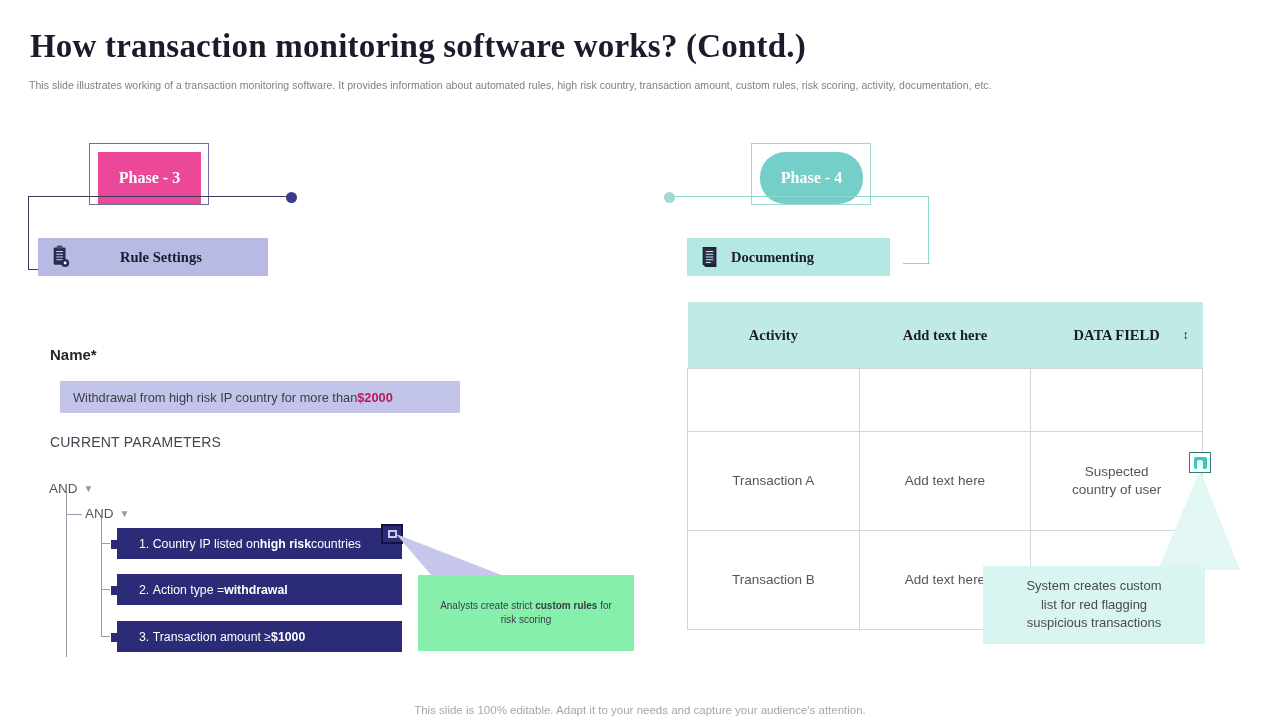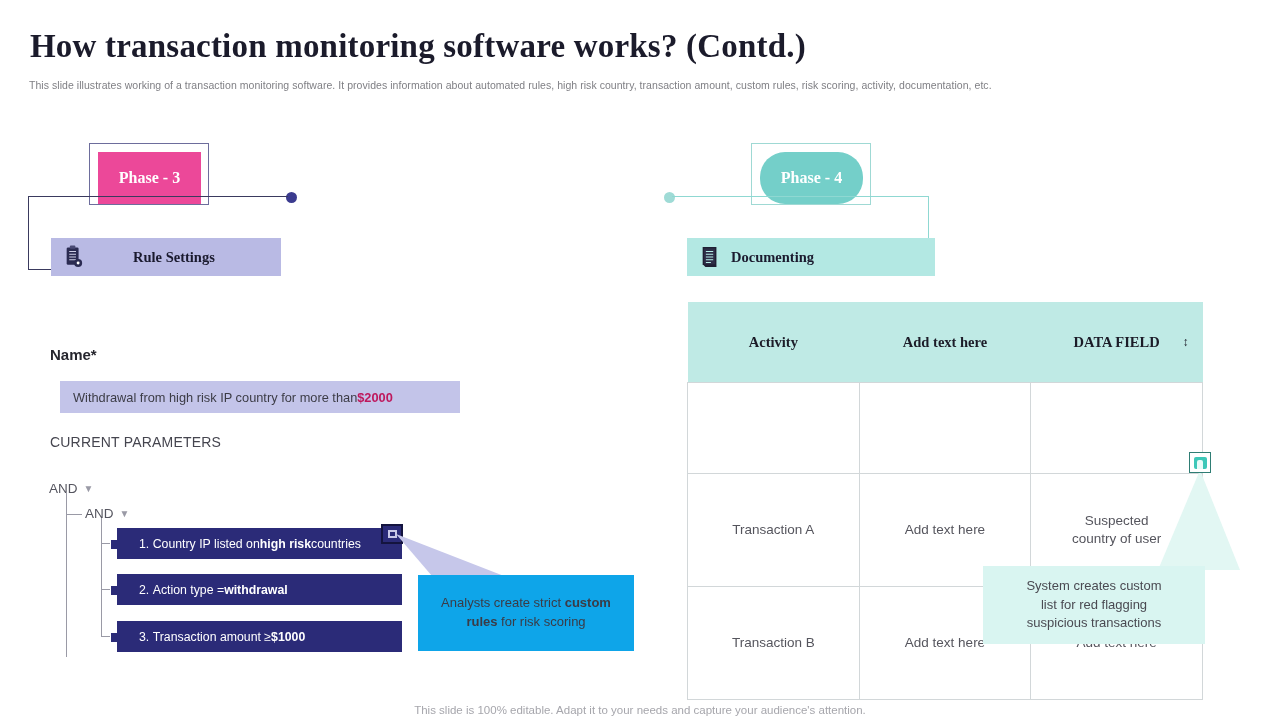--- a/index.html
+++ b/index.html
@@ -81,27 +81,27 @@
   .marker-navy{
     position:absolute;width:22px;height:20px;border:2px solid #14143f;background:#2b2b78;
     display:flex;align-items:center;justify-content:center;box-sizing:border-box;
   }
   .marker-navy i{display:block;width:9px;height:8px;border:2px solid #c9c9e8;box-sizing:border-box;}
 
   .callout{
     position:absolute;display:flex;align-items:center;justify-content:center;text-align:center;
     box-sizing:border-box;padding:10px 14px;line-height:1.45;
   }
-  .callout.lav{background:#0ea5e9;color:#3b3b46;font-size:13px;}
+  .callout.lav{background:#86efac;color:#3b3b46;font-size:10px;}
   .callout.aqua{background:#d9f5f1;color:#4a4a52;font-size:13px;}
 
   
   .tbl{position:absolute;left:687px;top:302px;width:516px;}
   .tbl table{border-collapse:collapse;width:100%;table-layout:fixed;}
-  .tbl td,.tbl th{border:1px solid #d2d7d9;padding:16px;}
+  .tbl td,.tbl th{border:1px solid #d2d7d9;padding:9px;}
   .tbl .spacer td{height:14px;border-left:1px solid #d2d7d9;border-right:1px solid #d2d7d9;border-top:1px solid #d2d7d9;border-bottom:none;background:#fff;}
   .tbl .spacer2 td{height:12px;border:none;border-left:1px solid #d2d7d9;border-right:1px solid #d2d7d9;background:#fff;}
   .tbl thead th{
     background:#bfeae5;height:48px;border:none;
     font-family:"Liberation Serif", serif;font-size:14.5px;font-weight:bold;color:#1c1c28;
     position:relative;
   }
   .tbl tbody td{
     height:80px;text-align:center;vertical-align:middle;
     font-size:13.5px;color:#55555d;line-height:1.35;background:#fff;
@@ -131,21 +131,21 @@
   <div class="phase-outline" style="left:89px;top:143px;width:118px;height:60px;"></div>
   <div class="phase-box navy" style="left:98px;top:152px;width:103px;height:52px;">
     <span>Phase - 3</span>
   </div>
 
   <div class="dot" style="left:286px;top:192px;"></div>
   <div class="ln" style="left:28px;top:196px;width:260px;height:1.4px;"></div>
   <div class="ln" style="left:28px;top:196px;width:1.4px;height:74px;"></div>
   <div class="ln" style="left:28px;top:269px;width:25px;height:1.4px;"></div>
 
-  <div class="sect-bar lav" style="left:51px;top:238px;width:230px;height:38px;gap:48px;">
+  <div class="sect-bar lav" style="left:38px;top:238px;width:230px;height:38px;gap:48px;">
     <span class="ico">
       <svg viewBox="0 0 24 26" width="22" height="24">
         <rect x="4" y="2.5" width="13" height="19" rx="1.5" fill="#2b2b52"></rect>
         <rect x="7.5" y="0.5" width="6" height="3.5" rx="1" fill="#4a4a75"></rect>
         <g stroke="#cfcfe6" stroke-width="1.1">
           <line x1="6.8" y1="7" x2="14.2" y2="7"></line>
           <line x1="6.8" y1="10" x2="14.2" y2="10"></line>
           <line x1="6.8" y1="13" x2="14.2" y2="13"></line>
           <line x1="6.8" y1="16" x2="14.2" y2="16"></line>
         </g>
@@ -209,21 +209,21 @@
   <div class="phase-outline t" style="left:751px;top:143px;width:118px;height:60px;"></div>
   <div class="phase-box teal" style="left:760px;top:152px;width:103px;height:52px;border-radius:25px;">
     <span>Phase - 4</span>
   </div>
 
   <div class="dot t" style="left:664px;top:192px;"></div>
   <div class="ln t" style="left:672px;top:196px;width:257px;height:1.4px;"></div>
   <div class="ln t" style="left:928px;top:196px;width:1.4px;height:68px;"></div>
   <div class="ln t" style="left:903px;top:263px;width:27px;height:1.4px;"></div>
 
-  <div class="sect-bar aqua" style="left:687px;top:238px;width:248px;height:38px;">
+  <div class="sect-bar aqua" style="left:687px;top:238px;width:203px;height:38px;">
     <span class="ico">
       <svg viewBox="0 0 24 26" width="22" height="24">
         <path d="M4 2 H19 V24 H7 L4 21 Z" fill="#1f1f33"></path>
         <rect x="5.5" y="3.5" width="12" height="17.5" fill="#2d2d46"></rect>
         <g stroke="#b6f0e9" stroke-width="1.1">
           <line x1="7.5" y1="7" x2="15.5" y2="7"></line>
           <line x1="7.5" y1="10" x2="15.5" y2="10"></line>
           <line x1="7.5" y1="13" x2="15.5" y2="13"></line>
           <line x1="7.5" y1="16" x2="15.5" y2="16"></line>
           <line x1="7.5" y1="19" x2="13" y2="19"></line>

